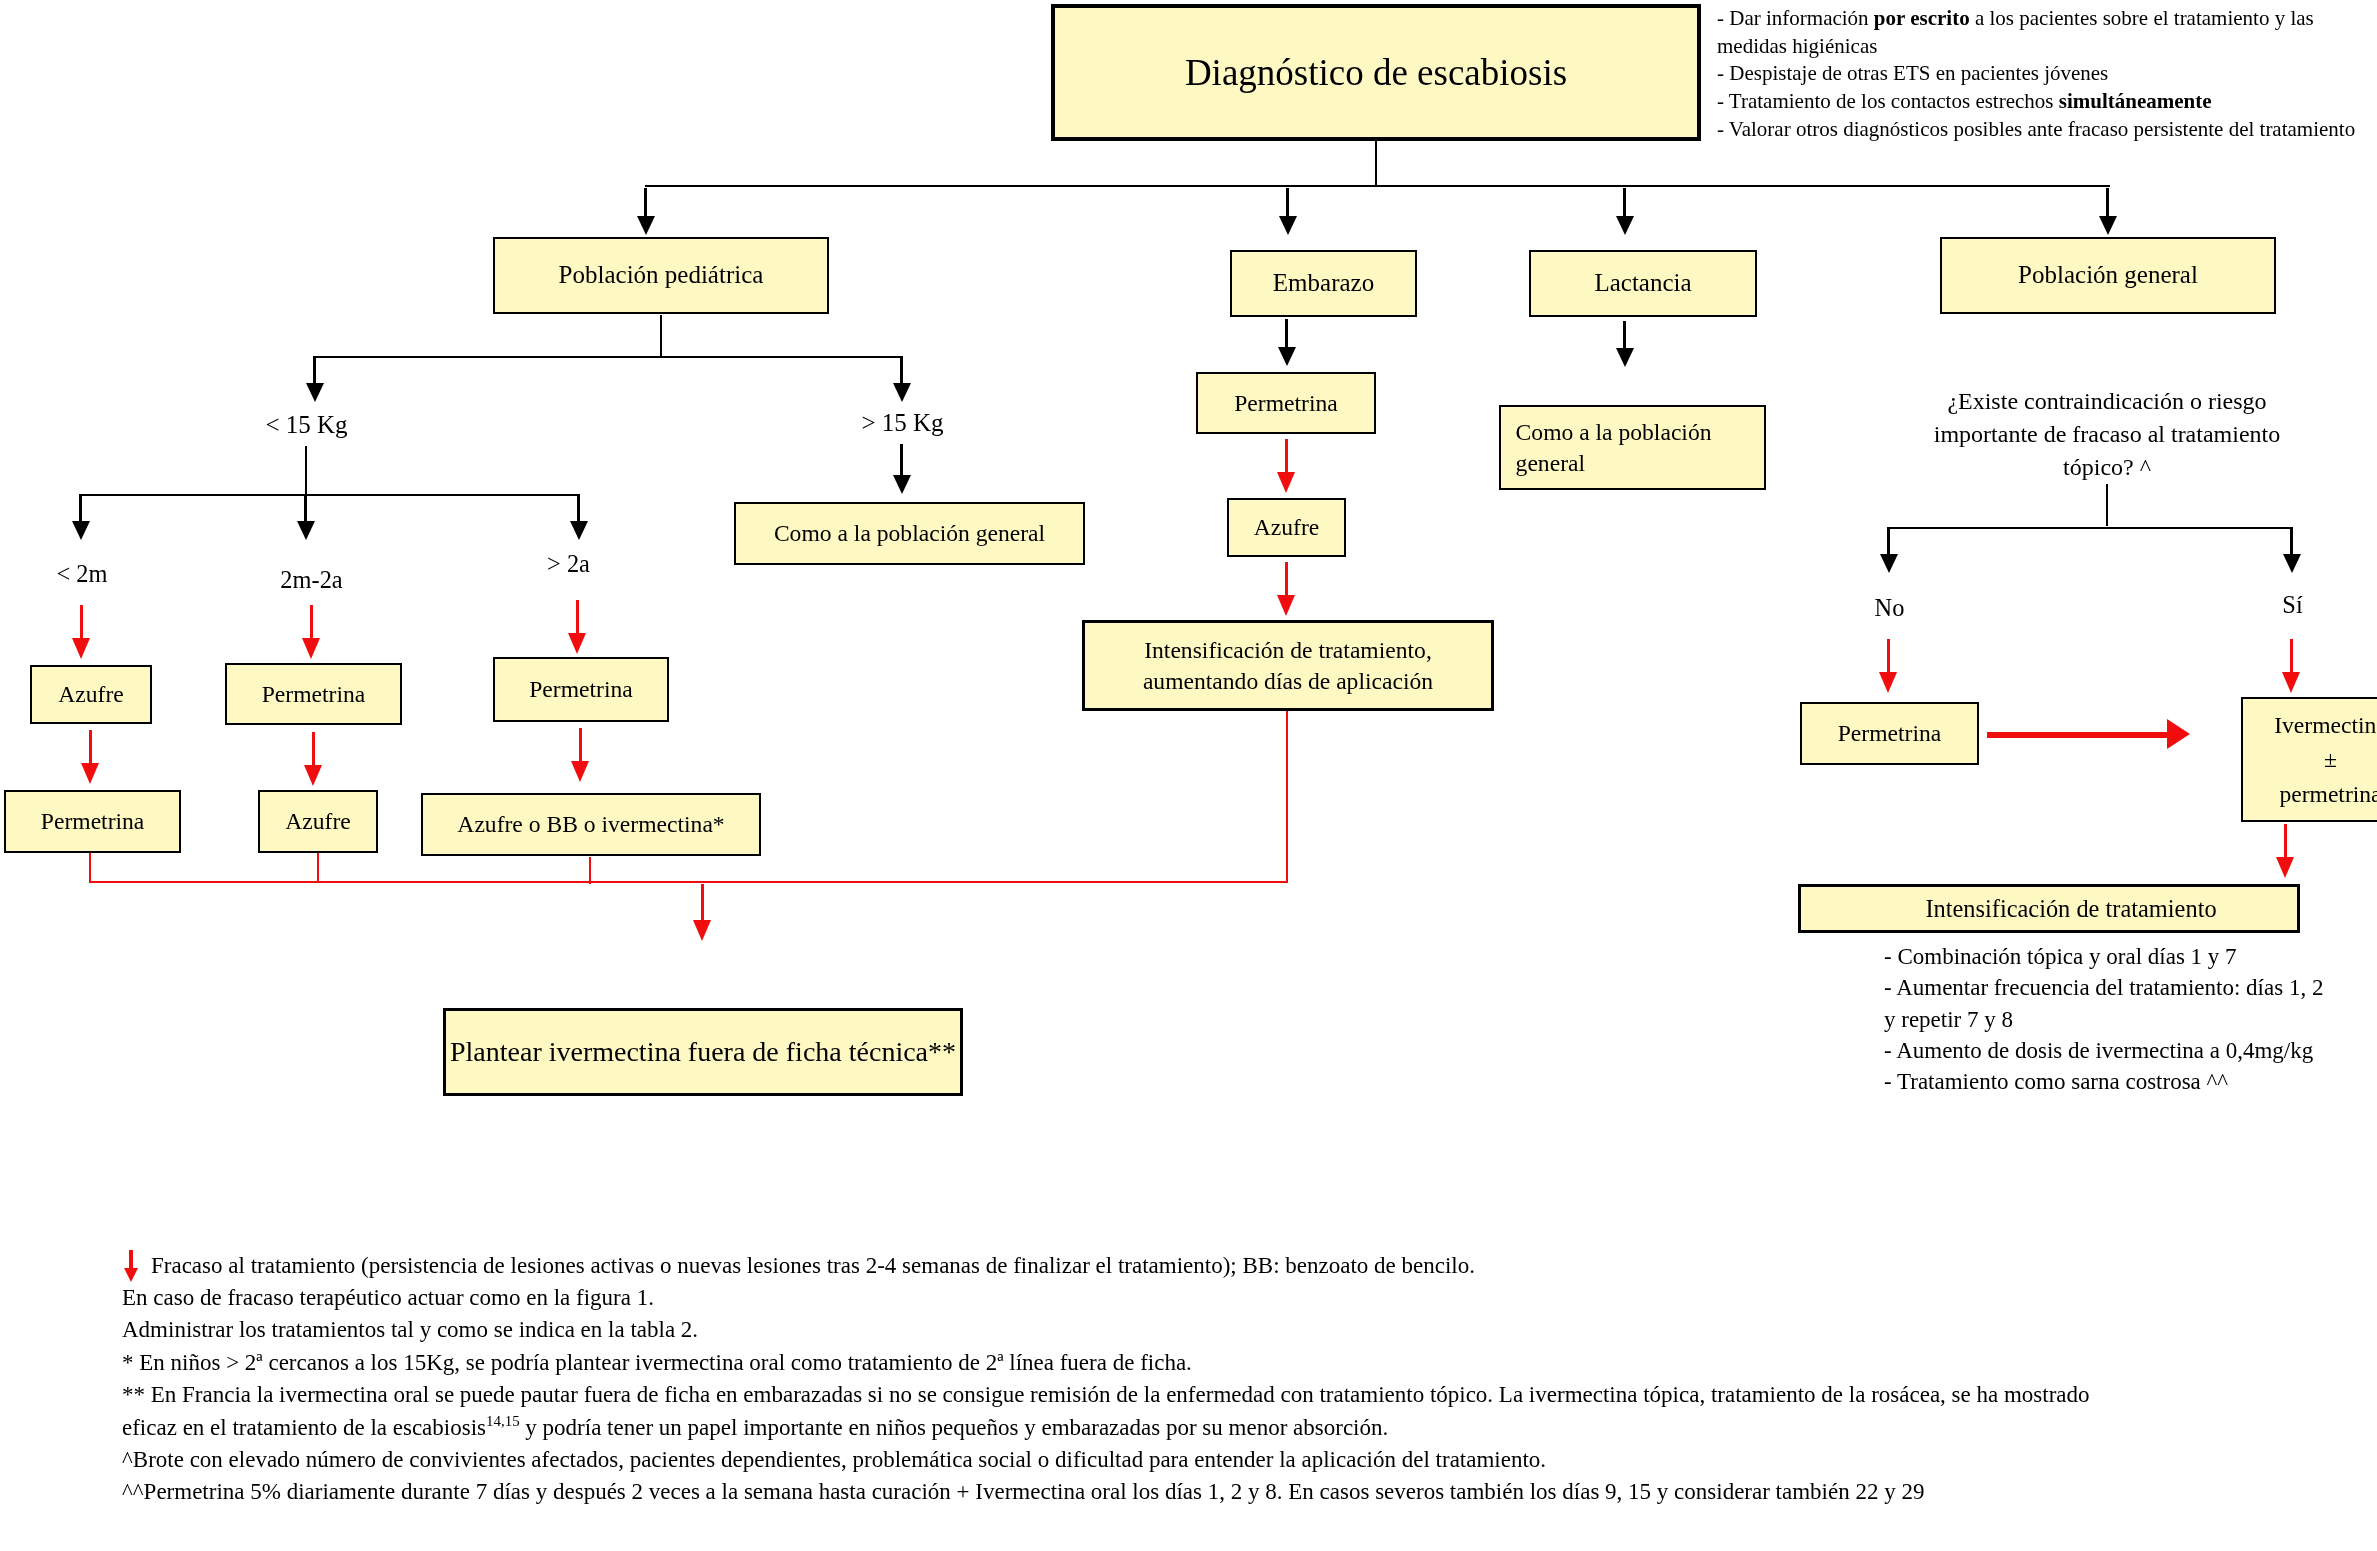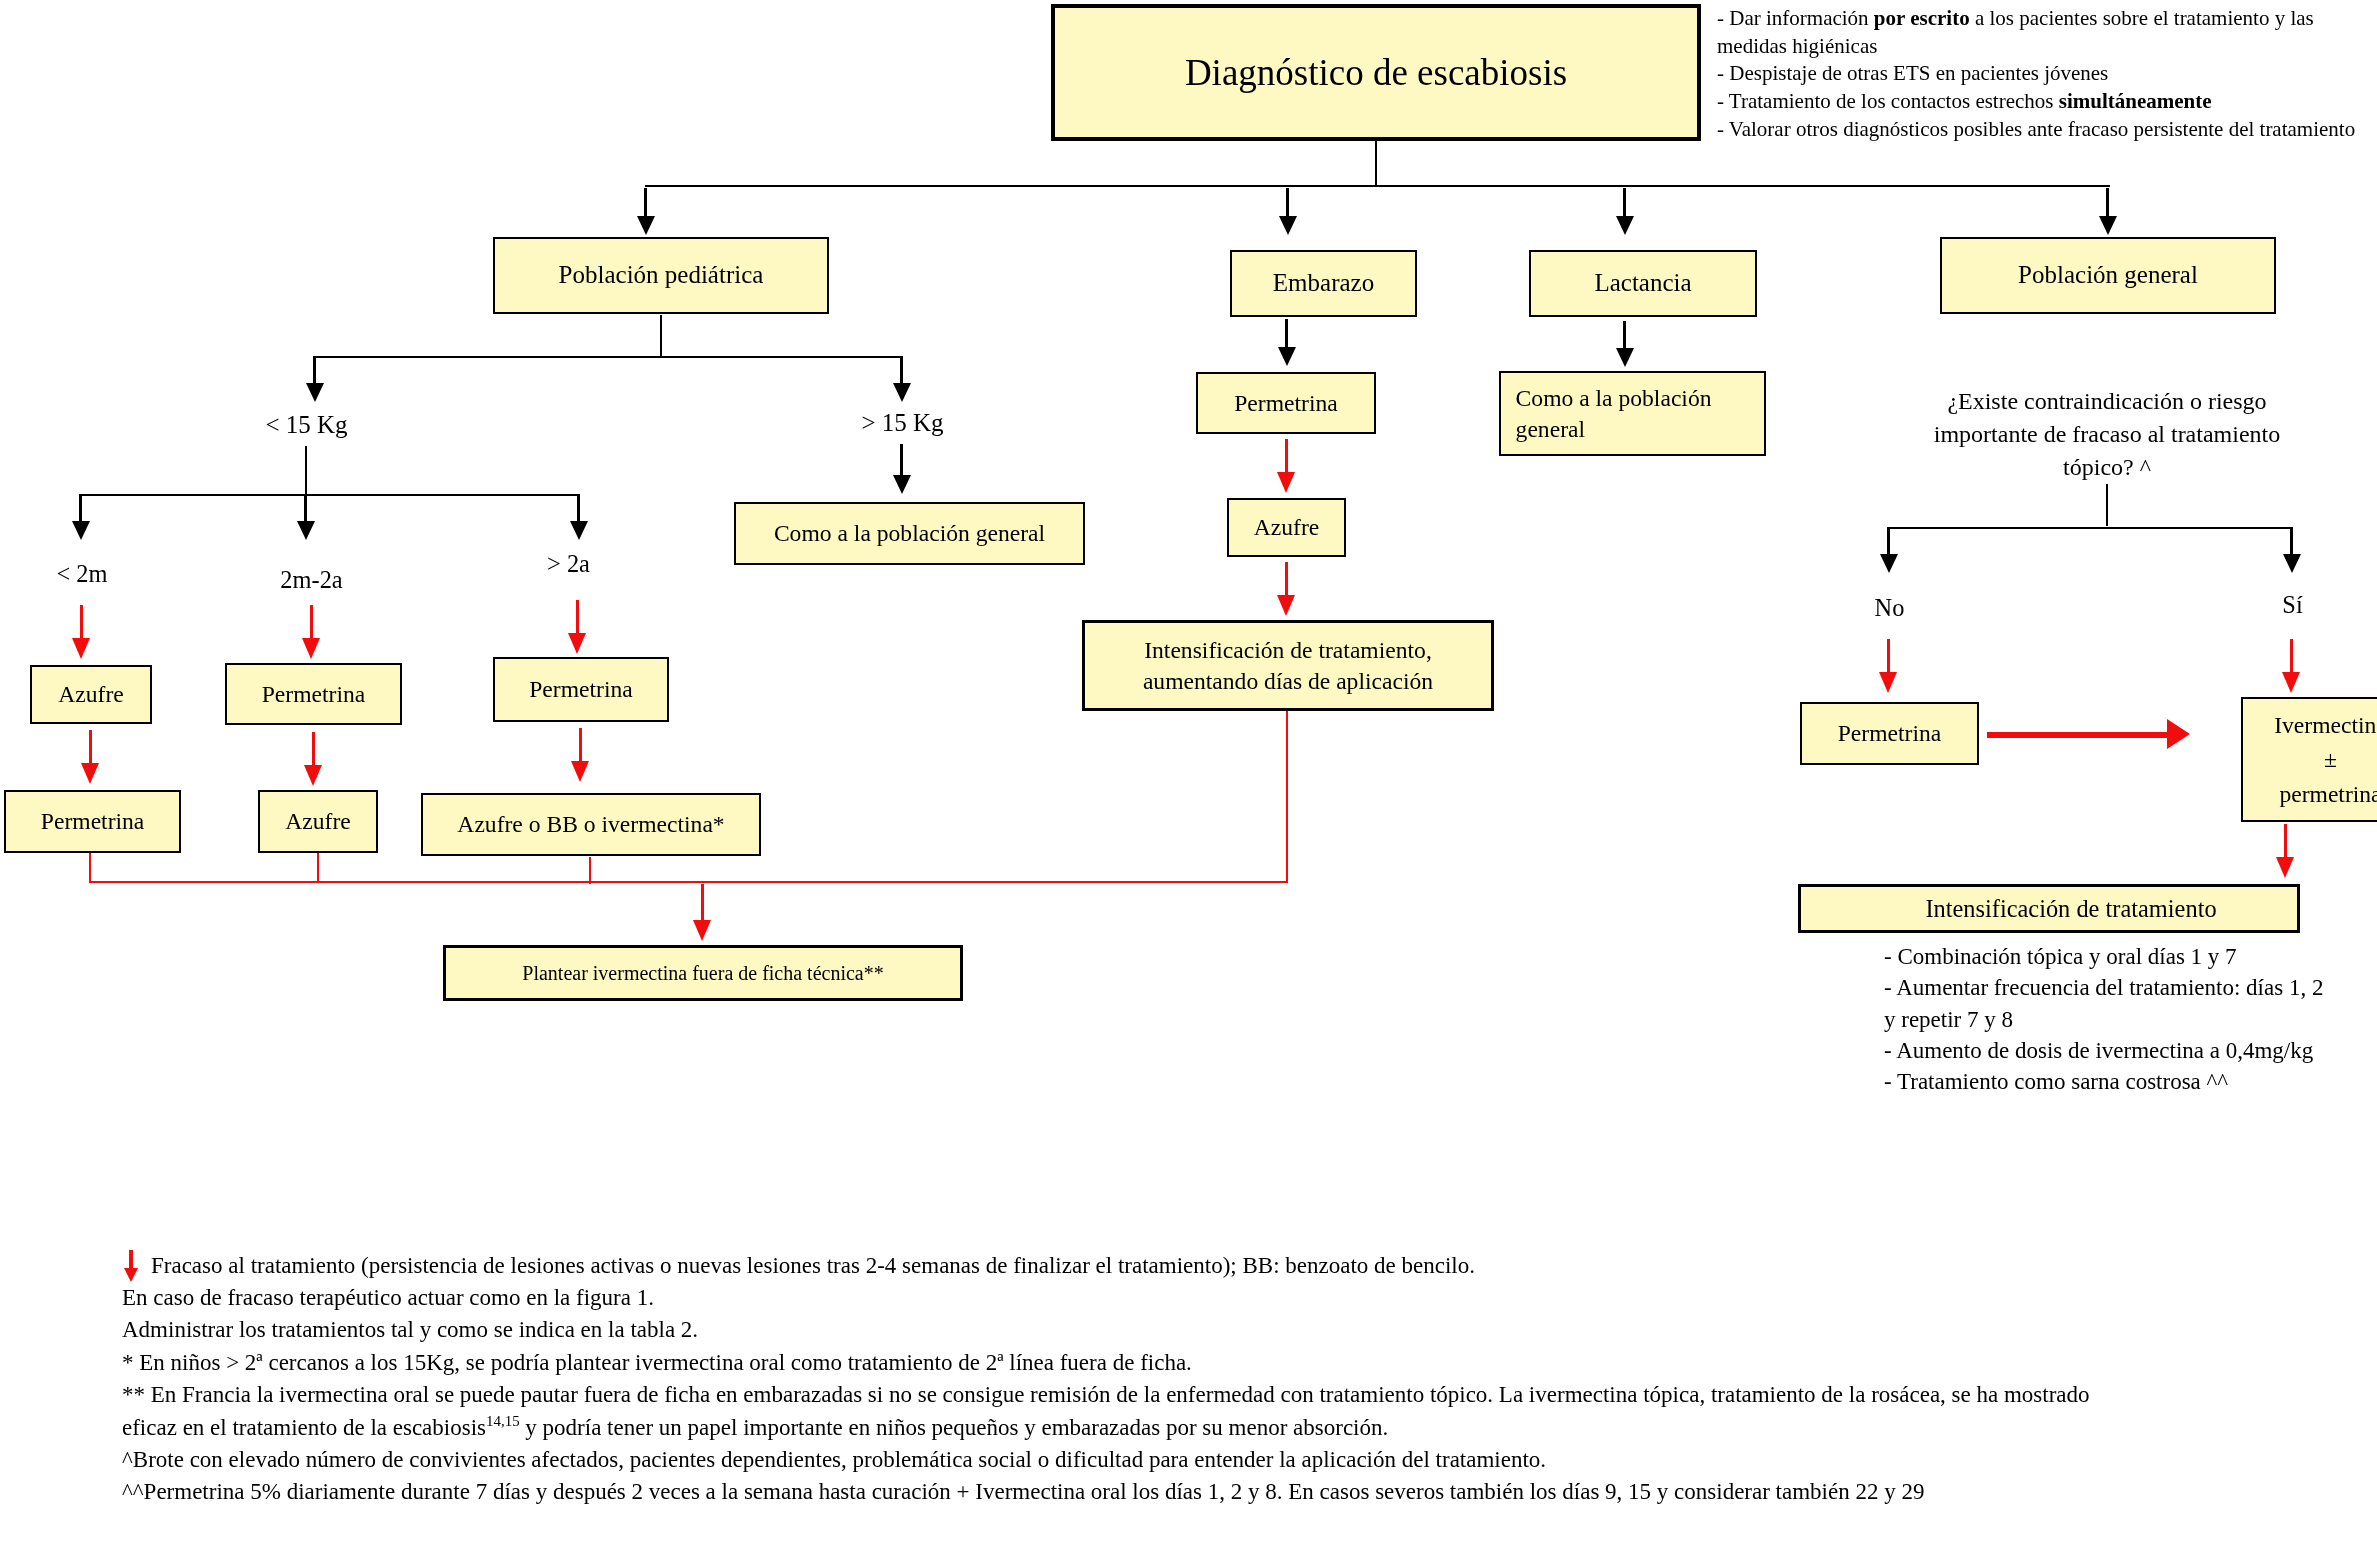--- a/index.html
+++ b/index.html
@@ -10,21 +10,21 @@
     overflow:hidden;
   }
   
   .node {
     position:absolute; box-sizing:border-box; border:2.4px solid var(--ink);
     background:#fef9c3; display:flex; flex-direction:column; align-items:center;
     justify-content:center; text-align:center; font-size:23.6px; line-height:1.3;
   }
   .node.thick { border-width:4.1px; }
   .node.semithick { border-width:3.3px; }
-  .node.leftalign { align-items:flex-start; text-align:left; padding-left:14.6px; }
+  .node.leftalign { align-items:flex-start; text-align:left; padding-left:14.6px;margin-top:34px; }
   
   .vl { position:absolute; width:1.6px; background:var(--ink); }
   .hl { position:absolute; height:1.6px; background:var(--ink); }
   .vl.red, .hl.red { background:var(--red); }
   .vl.red { width:2.4px; } .hl.red { height:2.4px; }
   
   .adb { position:absolute; width:18px; }
   .adb::before { content:""; position:absolute; left:7.3px; top:0; width:2.4px;
     height:calc(100% - 16.3px); background:var(--ink); }
   .adb::after { content:""; position:absolute; left:0; bottom:0; width:0; height:0;
@@ -203,21 +203,21 @@
     <div>- Aumento de dosis de ivermectina a 0,4mg/kg</div>
     <div>- Tratamiento como sarna costrosa ^^</div>
   </div>
 
   <div class="vl red" style="left:89px;top:853px;height:30px;"></div>
   <div class="vl red" style="left:317px;top:853px;height:30px;"></div>
   <div class="vl red" style="left:589px;top:857px;height:27px;"></div>
   <div class="vl red" style="left:1286px;top:711px;height:172px;"></div>
   <div class="hl red" style="left:89px;top:881px;width:1199px;"></div>
   <div class="adr" style="left:693px;top:884px;height:57px;"></div>
-  <div class="node semithick" style="left:443px;top:945px;width:520px;height:56px;font-size:20px;">
+  <div class="node semithick" style="left:443px;top:1008px;width:520px;height:88px;font-size:28px;">
     <div>Plantear ivermectina fuera de ficha técnica**</div>
   </div>
 
   <div id="footnotes">
     <div class="fn-first">
       <span class="fn-icon"></span>
       <span>Fracaso al tratamiento (persistencia de lesiones activas o nuevas lesiones tras 2-4 semanas de finalizar el tratamiento); BB: benzoato de bencilo.</span>
     </div>
     <div>En caso de fracaso terapéutico actuar como en la figura 1.</div>
     <div>Administrar los tratamientos tal y como se indica en la tabla 2.</div>

